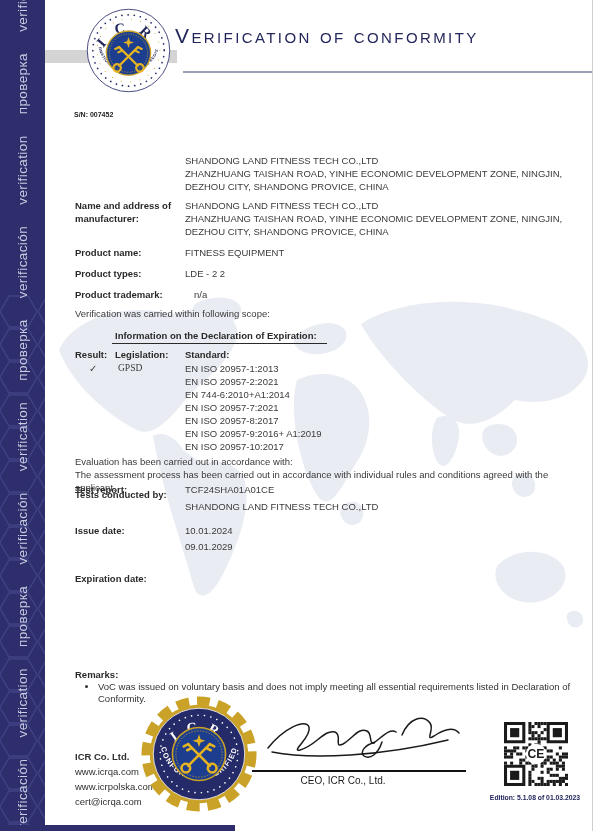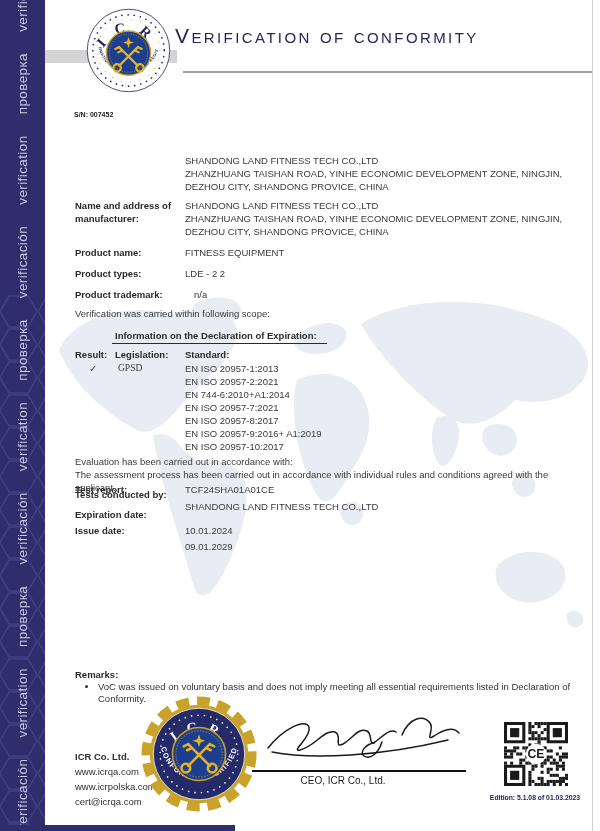--- a/index.html
+++ b/index.html
@@ -158,21 +158,21 @@
     <div class="abs val" style="left:75px;top:455px;width:514px;">
       <div>Evaluation has been carried out in accordance with:</div>
       <div>The assessment process has been carried out in accordance with individual rules and conditions agreed with the applicant.</div>
     </div>
     <div class="abs lbl w-label" style="left:75px;top:483px;">Test report:</div>
     <div class="abs val w-val" style="left:185px;top:483px;">TCF24SHA01A01CE</div>
     <div class="abs lbl w-label" style="left:75px;top:488px;">Tests conducted by:</div>
     <div class="abs val w-val" style="left:185px;top:500px;">SHANDONG LAND FITNESS TECH CO.,LTD</div>
     <div class="abs lbl w-label" style="left:75px;top:524px;">Issue date:</div>
     <div class="abs val w-val" style="left:185px;top:524px;">10.01.2024</div>
-    <div class="abs lbl w-label" style="left:75px;top:508px;">Expiration date:</div>
+    <div class="abs lbl w-label" style="left:75px;top:572px;">Expiration date:</div>
     <div class="abs val w-val" style="left:185px;top:540px;">09.01.2029</div>
 
     <div class="abs lbl" style="left:75px;top:668px;">Remarks:</div>
     <ul class="abs remark-list" style="left:85px;top:681px;width:500px;">
       <li>VoC was issued on voluntary basis and does not imply meeting all essential requirements listed in Declaration of Conformity.</li>
     </ul>
 
     <div class="abs contact" style="left:75px;top:749px;">
       <div>ICR Co. Ltd.</div>
       <div>www.icrqa.com</div>

